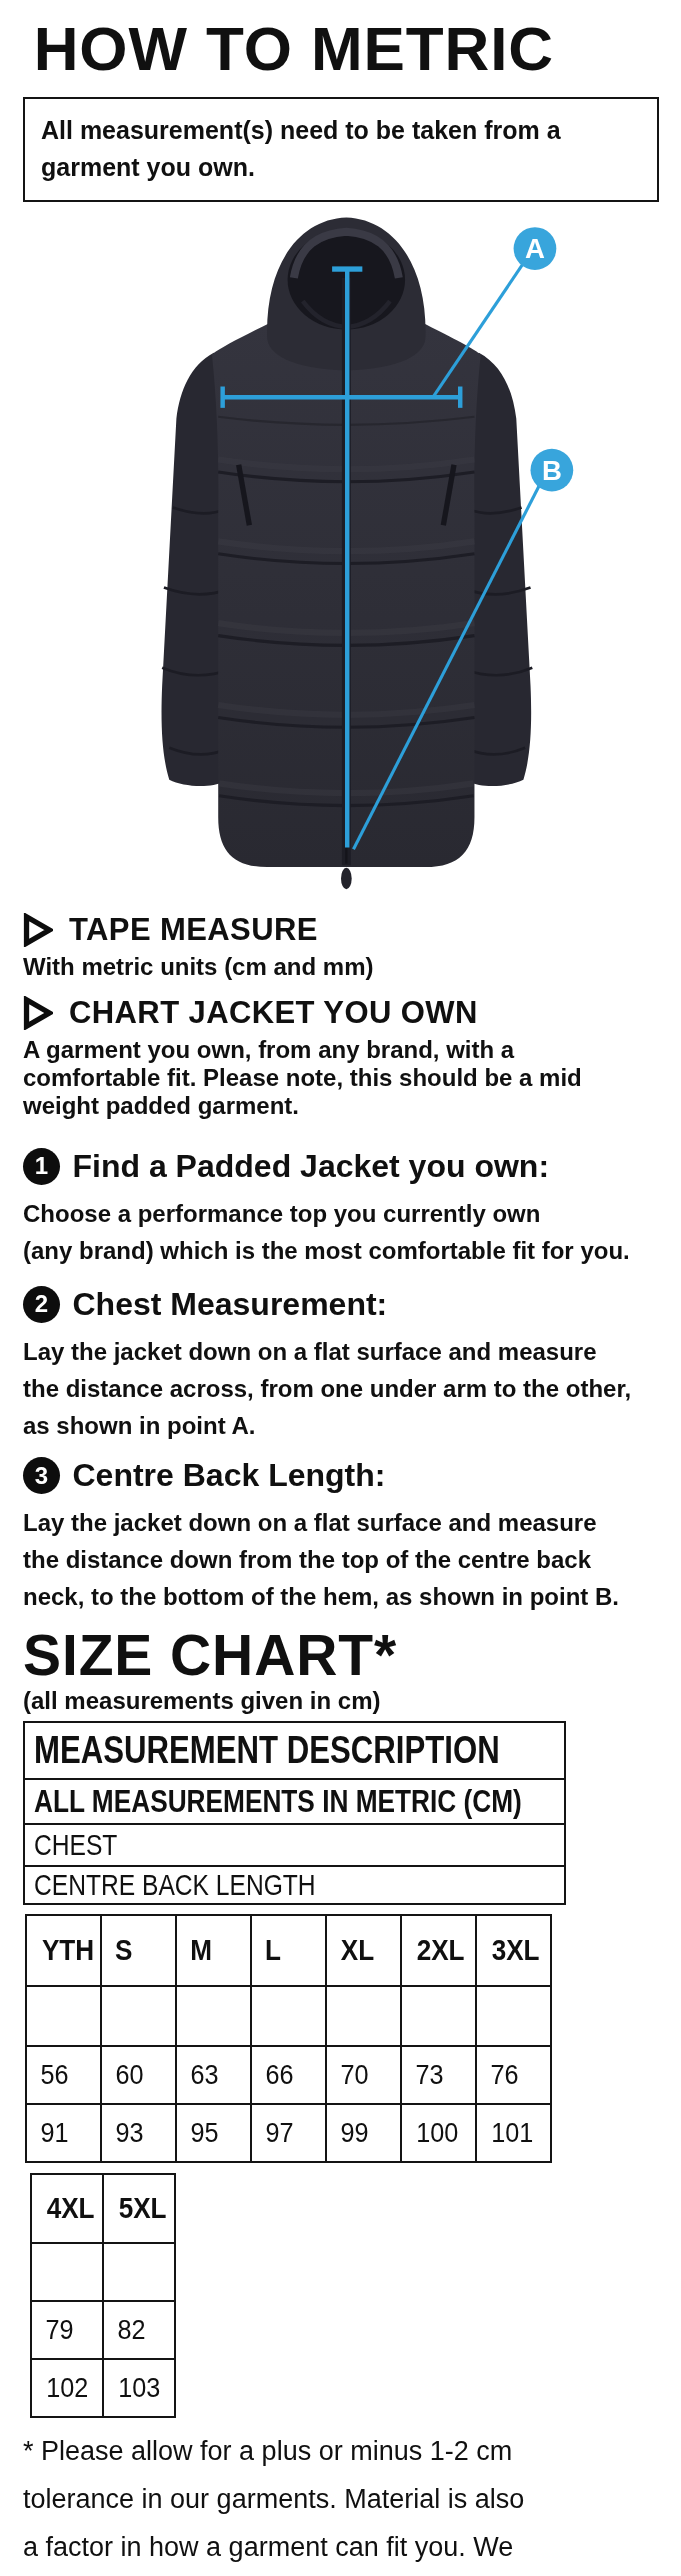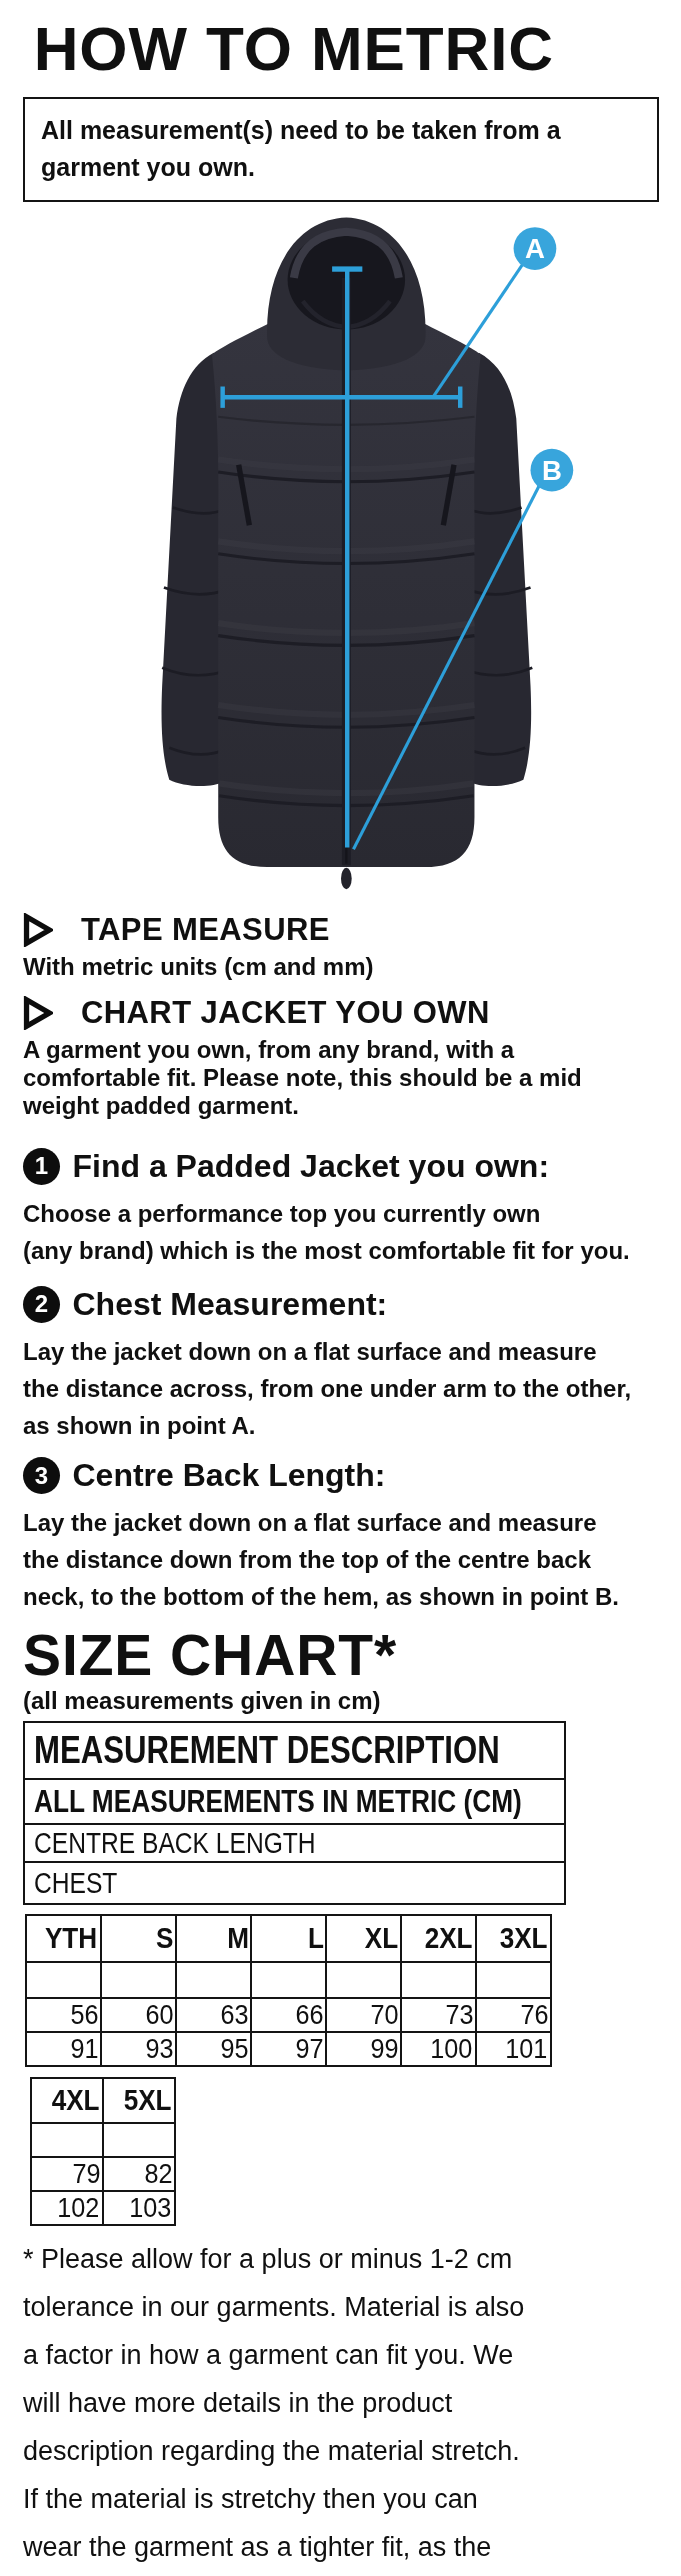--- a/index.html
+++ b/index.html
@@ -11,21 +11,21 @@
   
   .title{font-size:62px;font-weight:800;letter-spacing:0.9px;line-height:1.08;margin:16px 0 0 10.7px;}
   .notice-box{margin-top:14.2px;border:2.7px solid #141414;padding:12.5px 16px 14.2px 16px;}
   .notice-text{font-size:25px;font-weight:700;line-height:1.48;white-space:pre-line;}
   
   .figure{margin-top:3.6px;height:694px;position:relative;}
   
   .h2{font-size:41px;font-weight:800;letter-spacing:0.4px;line-height:1.1;margin:3.6px 0 0 0;}
   .need-item{margin-top:10.7px;}
   .need-item.second{margin-top:12.5px;}
-  .need-row{display:flex;align-items:center;gap:28px;height:39px;}
+  .need-row{display:flex;align-items:center;gap:16px;height:39px;}
   .tri{width:30px;height:34px;flex:0 0 auto;}
   .need-title{font-size:31px;font-weight:800;letter-spacing:0.4px;}
   .need-desc{font-size:24px;font-weight:700;line-height:28px;margin-top:3.6px;white-space:pre-line;}
   
   .step{margin-top:12.5px;}
   .step.first{margin-top:27px;}
   .step.mid{margin-top:16px;}
   .step-row{display:flex;align-items:center;gap:12.5px;height:39px;}
   .step-num{width:37px;height:37px;border-radius:50%;background:#0d0d0d;color:#fff;
     font-size:24px;font-weight:800;display:flex;align-items:center;justify-content:center;flex:0 0 auto;}
@@ -36,21 +36,21 @@
   .size-sub{font-size:24px;font-weight:700;line-height:28.5px;}
   .cond{display:inline-block;transform:scaleX(.82);transform-origin:0 50%;white-space:nowrap;}
   .condc{display:inline-block;transform:scaleX(.9);transform-origin:50% 50%;white-space:nowrap;}
   .desc-table{margin-top:5.3px;width:539px;border:2.7px solid #141414;}
   .dt-row{border-top:2.7px solid #141414;display:flex;align-items:center;padding-left:9px;}
   .dt-header{display:flex;align-items:center;padding-left:9px;height:55px;font-size:38px;font-weight:700;border-radius:23px;}
   .dt-metric{height:43px;font-size:32px;font-weight:700;}
   .dt-plain{height:40px;font-size:30px;font-weight:400;}
   .dt-plain2{height:36px;font-size:30px;font-weight:400;}
   table.size-table{border-collapse:collapse;table-layout:fixed;margin-top:9px;margin-left:1.8px;}
-  table.size-table td{border:2.7px solid #141414;text-align:right;vertical-align:middle;padding:0;}
+  table.size-table td{border:2.7px solid #141414;text-align:left;vertical-align:middle;padding:12px;}
   table.main-table{width:527px;}
   table.ext-table{width:146px;margin-top:10.7px;margin-left:7.1px;}
   .st-head td{height:45px;font-size:29px;font-weight:700;}
   .st-empty td{height:34px;}
   .st-val td{height:30px;font-size:28px;font-weight:400;}
   .st-val2 td{height:32px;font-size:28px;font-weight:400;}
   .ext-table .st-head td{height:43px;}
   .ext-table .st-empty td{height:32px;}
   .ext-table .st-val td{height:31px;}
   .ext-table .st-val2 td{height:29px;}
@@ -186,25 +186,25 @@
   <div class="size-title">SIZE CHART*</div>
   <div class="size-sub">(all measurements given in cm)</div>
 
   <div class="desc-table">
     <div class="dt-header">
         <span class="cond">MEASUREMENT DESCRIPTION</span>
       </div>
     <div class="dt-row dt-metric">
         <span class="cond">ALL MEASUREMENTS IN METRIC (CM)</span>
       </div>
+    <div class="dt-row dt-plain">
+        <span class="cond">CHEST</span>
+      </div>
     <div class="dt-row dt-plain2">
         <span class="cond">CENTRE BACK LENGTH</span>
-      </div>
-    <div class="dt-row dt-plain">
-        <span class="cond">CHEST</span>
       </div>
   </div>
 
   <table class="size-table main-table">
     <tbody>
         <tr class="st-head">
       <td><span class="condc">YTH</span></td>
       <td><span class="condc">S</span></td>
       <td><span class="condc">M</span></td>
       <td><span class="condc">L</span></td>

